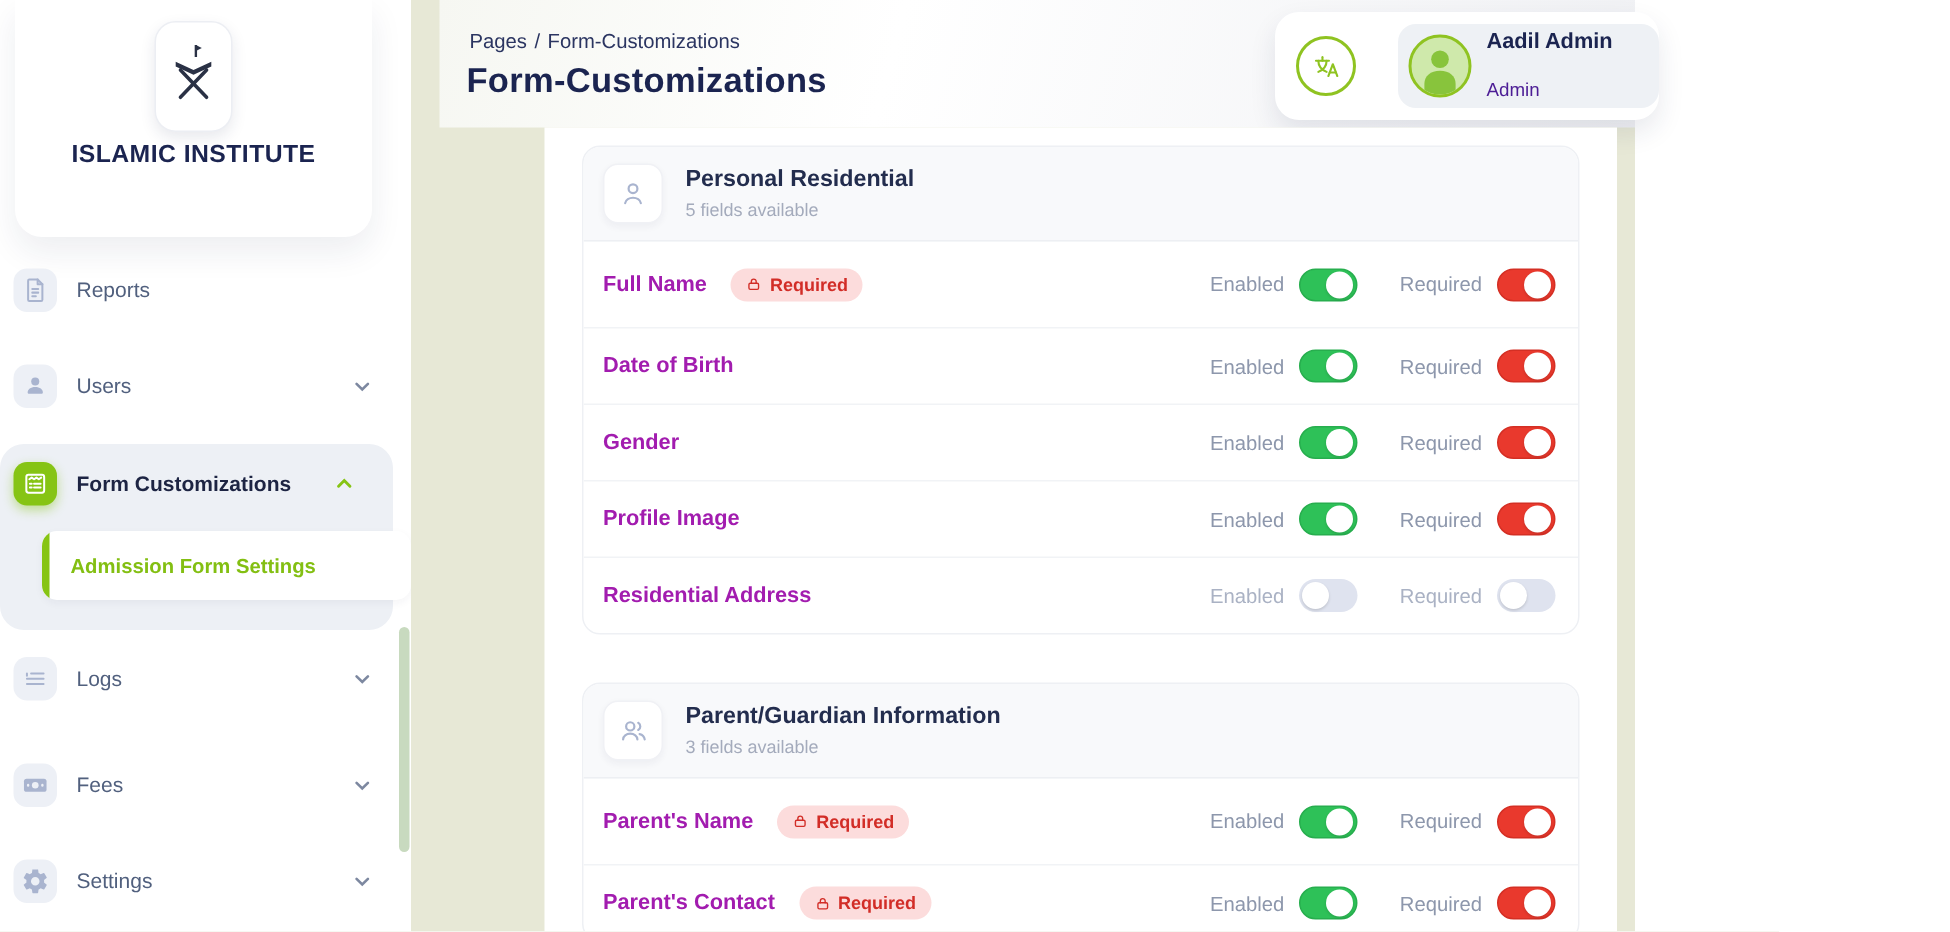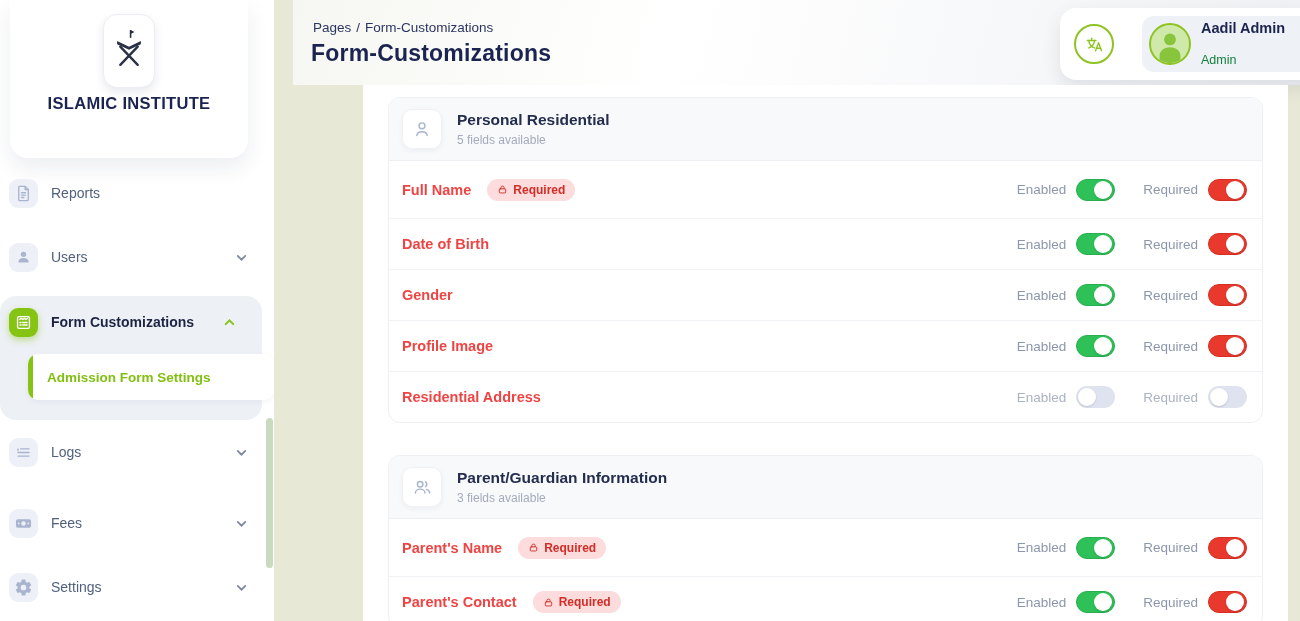--- a/index.html
+++ b/index.html
@@ -29,51 +29,51 @@
   .nav-group .nav-chevron { color:#86c414; }
   .submenu-card { margin:6px 0 0 28px; width:246px; height:46px; background:#ffffff; border-radius:10px;
     display:flex; align-items:center; overflow:hidden; box-shadow:0 2px 6px rgba(30,40,80,.05); cursor:pointer; }
   .submenu-accent { width:5px; align-self:stretch; background:#86c414; border-radius:10px 0 0 10px; }
   .submenu-label { margin-left:14px; font-size:13.5px; font-weight:700; color:#83bf12; }
   .nav-item.after-group { margin-top:7px; }
 
   .sidebar-thumb { position:absolute; right:1px; top:418px; width:7px; height:150px; background:#c8dabf; border-radius:4px; }
 
   
-  .right-region { position:absolute; left:274px; top:0; width:1026px; height:621px; background:#e7e8d6; }
+  .right-region { position:absolute; left:274px; top:0; width:816px; height:621px; background:#e7e8d6; }
   .header-band { position:absolute; left:19px; right:0; top:0; height:85px;
     background:linear-gradient(105deg,#f6f7f2 0%,#ffffff 38%,#f0f1f4 100%); }
   .breadcrumb { position:absolute; left:20px; top:20px; font-size:13.5px; color:#2b3561; }
   .breadcrumb .sep { margin:0 5px; }
   .page-title { position:absolute; left:18px; top:40px; font-size:23px; font-weight:800; color:#1b2450; letter-spacing:.2px; }
 
   .user-card { position:absolute; right:-16px; top:8px; height:72px; width:256px; background:#ffffff;
     border-radius:16px; box-shadow:0 8px 18px rgba(30,40,80,.10); display:flex; align-items:center; padding-left:14px; }
   .lang-btn { width:40px; height:40px; border-radius:50%; border:2px solid #8fc321; display:flex; align-items:center; justify-content:center; cursor:pointer; flex:0 0 auto; }
   .user-chip { margin-left:28px; height:56px; flex:1; background:#eef1f5; border-radius:12px; display:flex; align-items:center; padding-left:7px; cursor:pointer; }
   .avatar { width:42px; height:42px; border-radius:50%; background:#cfe9ab; border:2px solid #8fc321; overflow:hidden; display:flex; align-items:center; justify-content:center; flex:0 0 auto; }
   .user-texts { margin-left:10px; line-height:1.25; white-space:nowrap; }
   .user-name { font-size:14.5px; font-weight:700; color:#1b2450; }
-  .user-role { font-size:12.5px; color:#15803d; margin-top:16px; }
+  .user-role { font-size:12.5px; color:#4c1d95; margin-top:16px; }
 
   .main-panel { position:absolute; left:89px; right:12px; top:85px; bottom:0; background:#ffffff; overflow:hidden; }
 
   
   .section-card { margin:12px 25px 0 25px; border:1px solid #eef0f4; border-radius:12px; background:#ffffff; overflow:hidden; }
   .section-card + .section-card { margin-top:32px; }
   .section-head { height:63px; background:#f8f9fb; border-bottom:1px solid #edeff3; display:flex; align-items:center; padding-left:13px; }
   .section-icon-tile { width:40px; height:40px; background:#ffffff; border-radius:10px; border:1px solid #f0f1f5;
     box-shadow:0 2px 5px rgba(30,40,80,.05); display:flex; align-items:center; justify-content:center; }
   .section-texts { margin-left:15px; }
   .section-title { font-size:15.5px; font-weight:700; color:#232d4e; }
   .section-sub { font-size:12px; color:#a4abbc; margin-top:4px; }
 
   .rows .field-row { height:51px; display:flex; align-items:center; padding:0 15px 0 13px; border-top:1px solid #f1f3f6; }
   .rows .field-row:first-child { border-top:none; height:57px; }
-  .field-label { font-size:14.5px; font-weight:600; color:#ef4444; }
+  .field-label { font-size:14.5px; font-weight:600; color:#a21caf; }
   .req-badge { margin-left:16px; height:22px; padding:0 10px; background:#fcdcdc; border-radius:11px;
     display:flex; align-items:center; gap:5px; font-size:12px; font-weight:700; color:#d22d27; }
 
   .controls { margin-left:auto; display:flex; align-items:center; }
   .tog-label { font-size:13.5px; color:#8d97ac; margin-right:10px; }
   .tog-gap { width:28px; }
   .toggle { width:39px; height:22px; border-radius:11px; position:relative; cursor:pointer; flex:0 0 auto; }
   .toggle .knob { position:absolute; top:2px; width:18px; height:18px; border-radius:50%; background:#ffffff; box-shadow:0 1px 2px rgba(0,0,0,.15); }
   .toggle.on.green { background:#2ec158; border:1px solid #27ae4e; }
   .toggle.on.red { background:#e9392d; border:1px solid #d42f24; }

